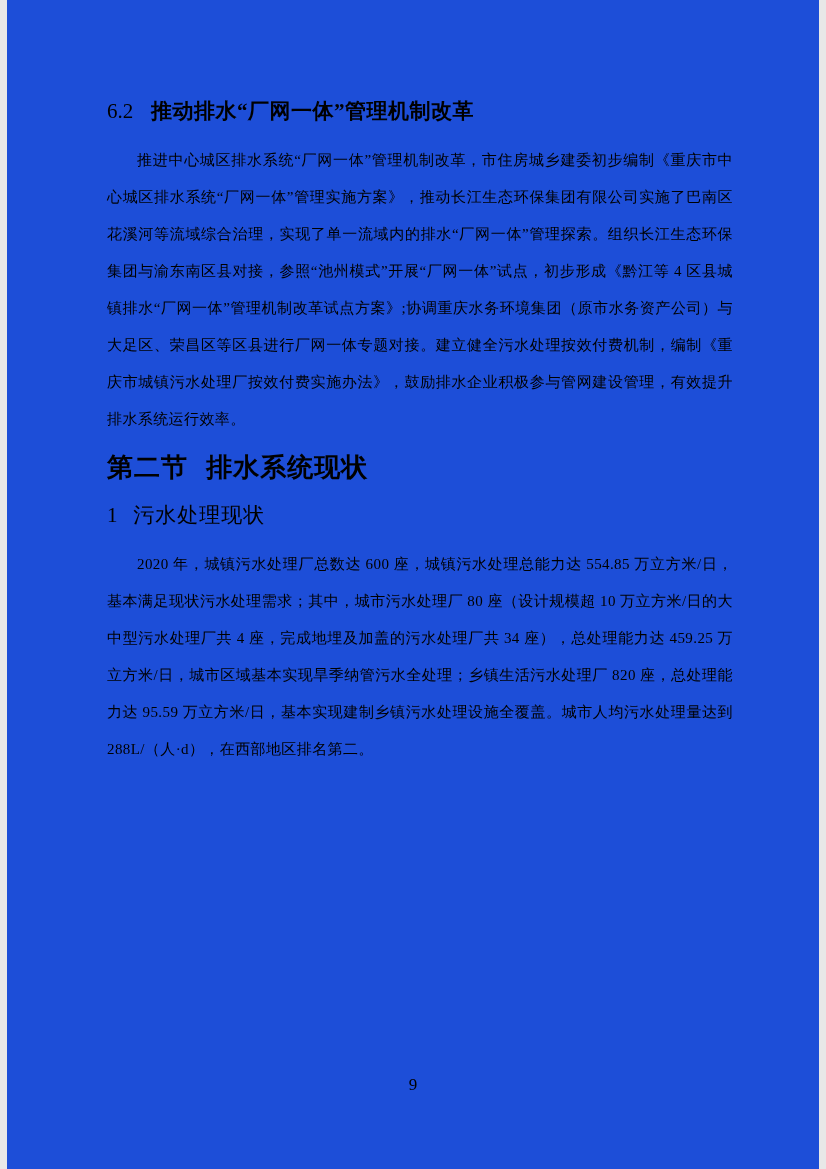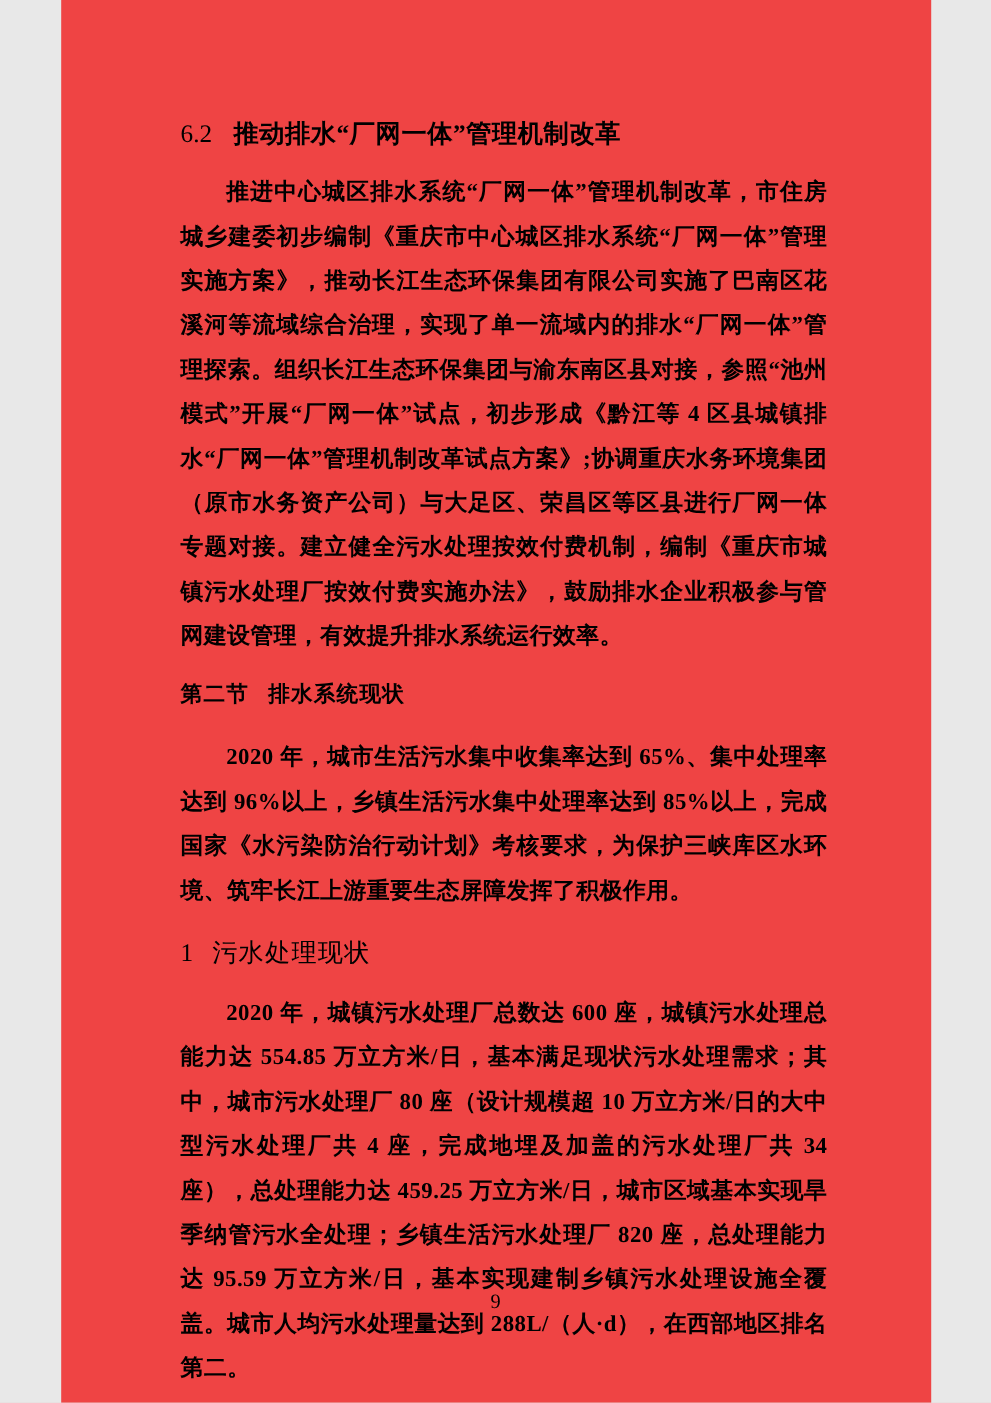--- a/index.html
+++ b/index.html
@@ -2,24 +2,24 @@
 <html><head>
 <meta charset="utf-8">
 <style>
   html, body {
     margin: 0;
     padding: 0;
     background: #e8e8e8;
   }
   .page {
     position: relative;
-    width: 725px;
+    width: 812px;
     height: 1169px;
     margin: 0 auto;
-    background: #ef4444;
+    background: #1d4ed8;
     box-sizing: border-box;
     padding: 96px 86px 0 100px;
     font-family: "Liberation Serif", "DejaVu Serif", serif;
     color: #000000;
     overflow: hidden;
   }
   .heading-chapter {
     margin: 0;
     font-size: 21px;
     line-height: 30px;
@@ -28,21 +28,21 @@
     white-space: nowrap;
   }
   .heading-chapter .hnum {
     font-family: "Liberation Serif", "DejaVu Serif", serif;
     font-weight: 400;
     margin-right: 12px;
     letter-spacing: 0;
   }
   .heading-section {
     margin: 14px 0 0 0;
-    font-size: 18px;
+    font-size: 26px;
     line-height: 30px;
     font-weight: 700;
     font-family: "Liberation Sans", "DejaVu Sans", sans-serif;
     letter-spacing: 1px;
     white-space: nowrap;
   }
   .heading-section .hnum {
     margin-right: 10px;
   }
   .heading-sub {
@@ -53,26 +53,25 @@
     font-family: "Liberation Sans", "DejaVu Sans", sans-serif;
     letter-spacing: 1px;
     white-space: nowrap;
   }
   .heading-sub .hnum {
     font-family: "Liberation Serif", "DejaVu Serif", serif;
     margin-right: 8px;
   }
   .para {
     margin: 0;
-    font-size: 19px;
+    font-size: 15px;
     line-height: 37px;
     text-align: justify;
     text-indent: 2em;
     letter-spacing: 0.4px;
-    font-weight: bold;
   }
   #para-1 { margin-top: 16px; }
   #para-2 { margin-top: 20px; }
   #para-3 { margin-top: 8px; }
   #para-4 { margin-top: 0; }
   .page-number {
     position: absolute;
     left: 0;
     right: 0;
     bottom: 74px;
@@ -91,21 +90,20 @@
     <span class="htitle">推动排水“厂网一体”管理机制改革</span>
   </h2>
 
   <p class="para" id="para-1">推进中心城区排水系统“厂网一体”管理机制改革，市住房城乡建委初步编制《重庆市中心城区排水系统“厂网一体”管理实施方案》，推动长江生态环保集团有限公司实施了巴南区花溪河等流域综合治理，实现了单一流域内的排水“厂网一体”管理探索。组织长江生态环保集团与渝东南区县对接，参照“池州模式”开展“厂网一体”试点，初步形成《黔江等 4 区县城镇排水“厂网一体”管理机制改革试点方案》;协调重庆水务环境集团（原市水务资产公司）与大足区、荣昌区等区县进行厂网一体专题对接。建立健全污水处理按效付费机制，编制《重庆市城镇污水处理厂按效付费实施办法》，鼓励排水企业积极参与管网建设管理，有效提升排水系统运行效率。</p>
 
   <h2 class="heading-section">
     <span class="hnum">第二节</span>
     <span class="htitle">排水系统现状</span>
   </h2>
 
-  <p class="para" id="para-2">2020 年，城市生活污水集中收集率达到 65%、集中处理率达到 96%以上，乡镇生活污水集中处理率达到 85%以上，完成国家《水污染防治行动计划》考核要求，为保护三峡库区水环境、筑牢长江上游重要生态屏障发挥了积极作用。</p>
 
   <h3 class="heading-sub">
     <span class="hnum">1</span>
     <span class="htitle">污水处理现状</span>
   </h3>
 
   <p class="para" id="para-3">2020 年，城镇污水处理厂总数达 600 座，城镇污水处理总能力达 554.85 万立方米/日，基本满足现状污水处理需求；其中，城市污水处理厂 80 座（设计规模超 10 万立方米/日的大中型污水处理厂共 4 座，完成地埋及加盖的污水处理厂共 34 座），总处理能力达 459.25 万立方米/日，城市区域基本实现旱季纳管污水全处理；乡镇生活污水处理厂 820 座，总处理能力达 95.59 万立方米/日，基本实现建制乡镇污水处理设施全覆盖。城市人均污水处理量达到 288L/（人·d），在西部地区排名第二。</p>
 
 
   <div class="page-number">9</div>

